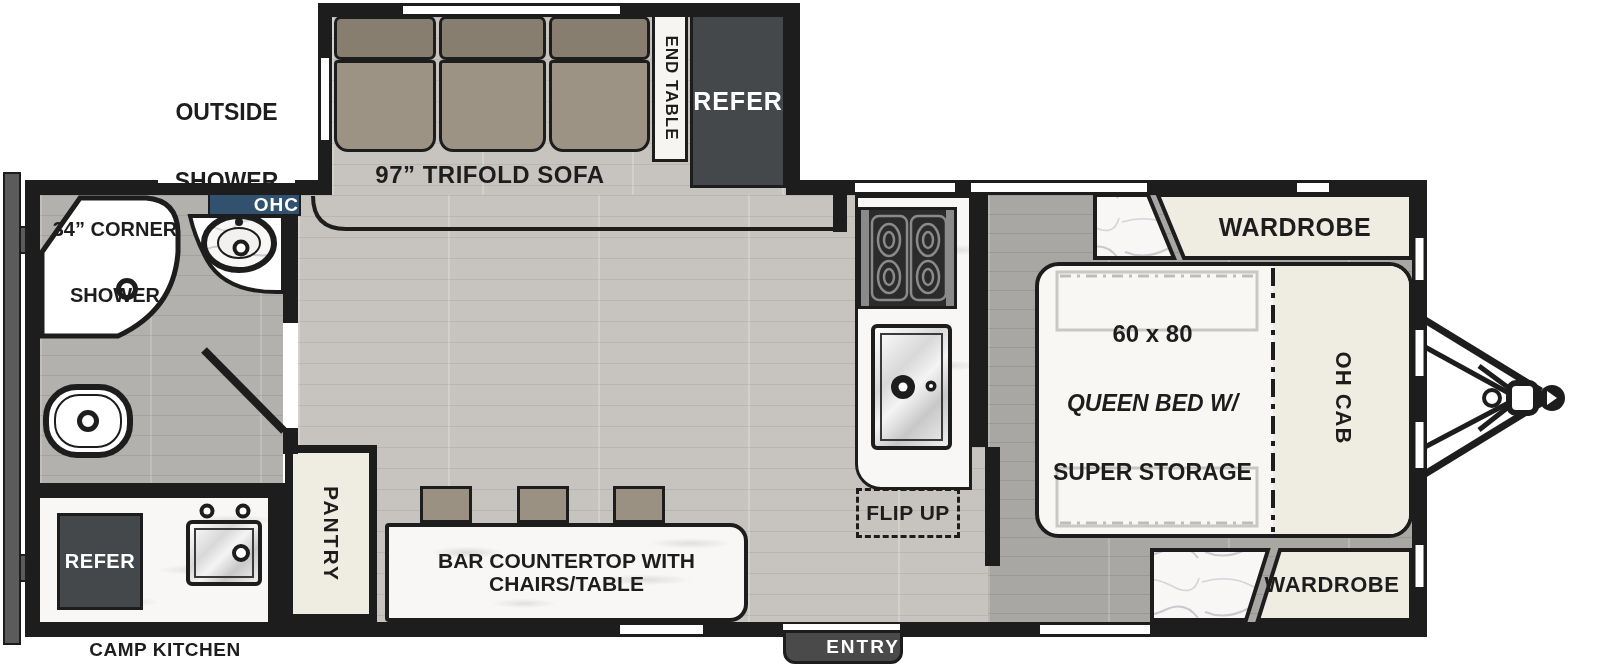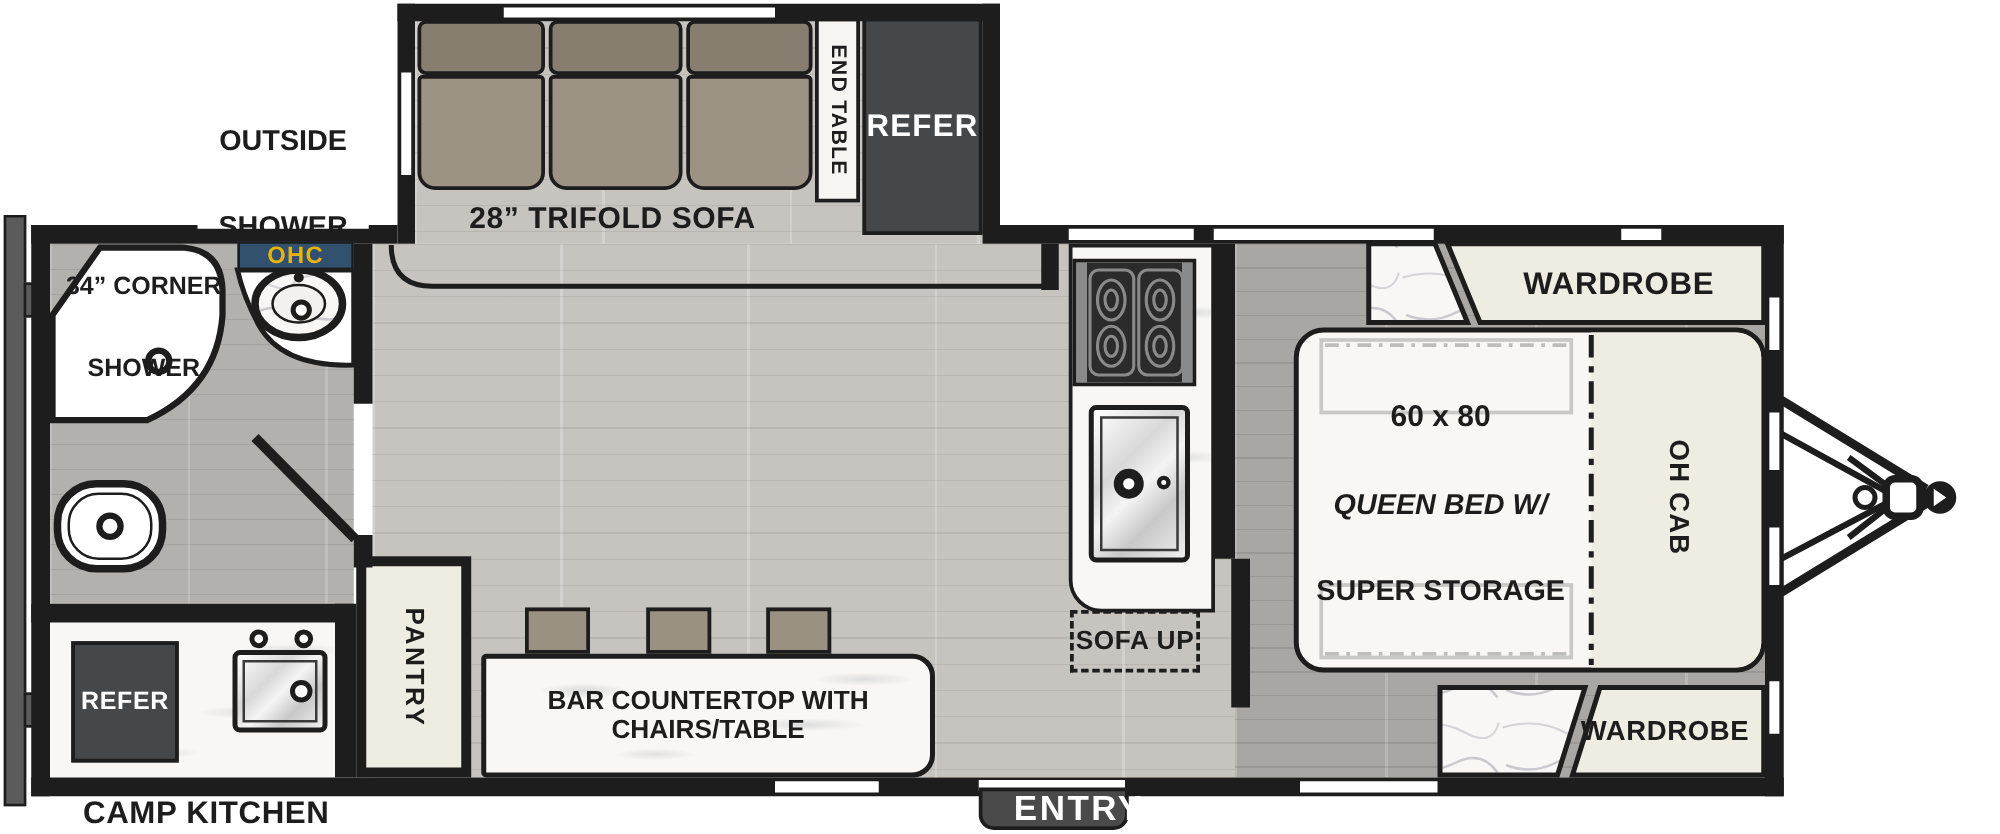--- a/index.html
+++ b/index.html
@@ -65,21 +65,21 @@
   <div class="abs furn txt" style="left:690px;top:14px;width:96px;height:174px;background:var(--refer_bg);border:3px solid var(--wall);box-sizing:border-box;color:#ffffff;">
     <span style="font-size:25px;letter-spacing:1px;">REFER</span>
   </div>
 
   <div class="abs furn marble" style="left:855px;top:195px;width:117px;height:295px;border:3px solid var(--wall);border-radius:0 0 0 26px;box-sizing:border-box;"></div>
   <div class="abs furn" style="left:858px;top:207px;width:99px;height:102px;background:linear-gradient(90deg,#8a8a8a 0 9%,#2b2b2b 9% 91%,#8a8a8a 91%);border:3px solid var(--wall);box-sizing:border-box;"></div>
   <div class="abs furn metal" style="left:871px;top:324px;width:81px;height:126px;border:4px solid var(--wall);border-radius:6px;box-sizing:border-box;">
     <div class="abs" style="left:5px;top:5px;right:5px;bottom:5px;border:2px solid #3a3a3a;"></div>
   </div>
   <div class="abs furn txt" style="left:856px;top:488px;width:104px;height:50px;border:3px dashed var(--wall);box-sizing:border-box;">
-    <span style="font-size:21px;letter-spacing:0.5px;">SOFA UP</span>
+    <span style="font-size:21px;letter-spacing:0.5px;">FLIP UP</span>
   </div>
 
   <div class="abs furn txt" style="left:285px;top:445px;width:92px;height:177px;background:var(--cabinet_cream);border:8px solid var(--wall);box-sizing:border-box;">
     <span class="rot" style="font-size:21px;letter-spacing:2px;">PANTRY</span>
   </div>
 
   <div class="abs furn marble twoline txt" style="left:385px;top:523px;width:363px;height:99px;border:4px solid var(--wall);border-radius:4px 18px 18px 4px;box-sizing:border-box;flex-direction:column;">
     <span style="font-size:21px;">BAR COUNTERTOP WITH</span>
     <span style="font-size:21px;">CHAIRS/TABLE</span>
   </div>
@@ -221,41 +221,41 @@
       <circle cx="1552" cy="398" r="13" fill="#1d1d1d" stroke="none"></circle>
       <path d="M1547,391 L1557,398 L1547,405 Z" fill="#ffffff" stroke="none"></path>
     </g>
   </svg>
 
   <div class="abs lbl txt twoline" style="left:158px;top:110px;width:137px;height:73px;background:#ffffff;flex-direction:column;">
     <span style="font-size:23px;">OUTSIDE</span>
     <span style="font-size:23px;">SHOWER</span>
   </div>
 
-  <div class="abs lbl txt" style="left:190px;top:193px;width:93px;height:23px;background:var(--ohc_bg);border:2px solid var(--wall);box-sizing:border-box;color:#eab308;">
+  <div class="abs lbl txt" style="left:208px;top:193px;width:93px;height:23px;background:var(--ohc_bg);border:2px solid var(--wall);box-sizing:border-box;color:#ffffff;justify-content:flex-end;">
     <span style="font-size:19px;letter-spacing:1px;">OHC</span>
   </div>
 
   <div class="abs lbl txt twoline" style="left:45px;top:224px;width:140px;height:58px;flex-direction:column;">
     <span style="font-size:20px;margin-top:20px;">34” CORNER</span>
     <span style="font-size:20px;">SHOWER</span>
   </div>
 
   <div class="abs lbl txt" style="left:350px;top:160px;width:280px;height:30px;">
-    <span style="font-size:24px;letter-spacing:0.5px;">28” TRIFOLD SOFA</span>
+    <span style="font-size:24px;letter-spacing:0.5px;">97” TRIFOLD SOFA</span>
   </div>
 
   <div class="abs lbl txt" style="left:1190px;top:211px;width:210px;height:32px;">
     <span style="font-size:25px;letter-spacing:0.5px;">WARDROBE</span>
   </div>
   <div class="abs lbl txt" style="left:1258px;top:568px;width:148px;height:34px;">
     <span style="font-size:22px;letter-spacing:0.5px;">WARDROBE</span>
   </div>
 
   <div class="abs lbl txt" style="left:45px;top:636px;width:240px;height:28px;">
-    <span style="font-size:25px;letter-spacing:0.5px;">CAMP KITCHEN</span>
+    <span style="font-size:19px;letter-spacing:0.5px;">CAMP KITCHEN</span>
   </div>
 
   <div class="abs lbl txt" style="left:783px;top:630px;width:120px;height:34px;background:var(--entry_bg);border:3px solid var(--wall);border-radius:0 0 12px 12px;box-sizing:border-box;color:#ffffff;">
-    <span style="font-size:28px;letter-spacing:2px;margin-left:40px;">ENTRY</span>
+    <span style="font-size:19px;letter-spacing:2px;margin-left:40px;">ENTRY</span>
   </div>
 
 </div>
 
 </body></html>

